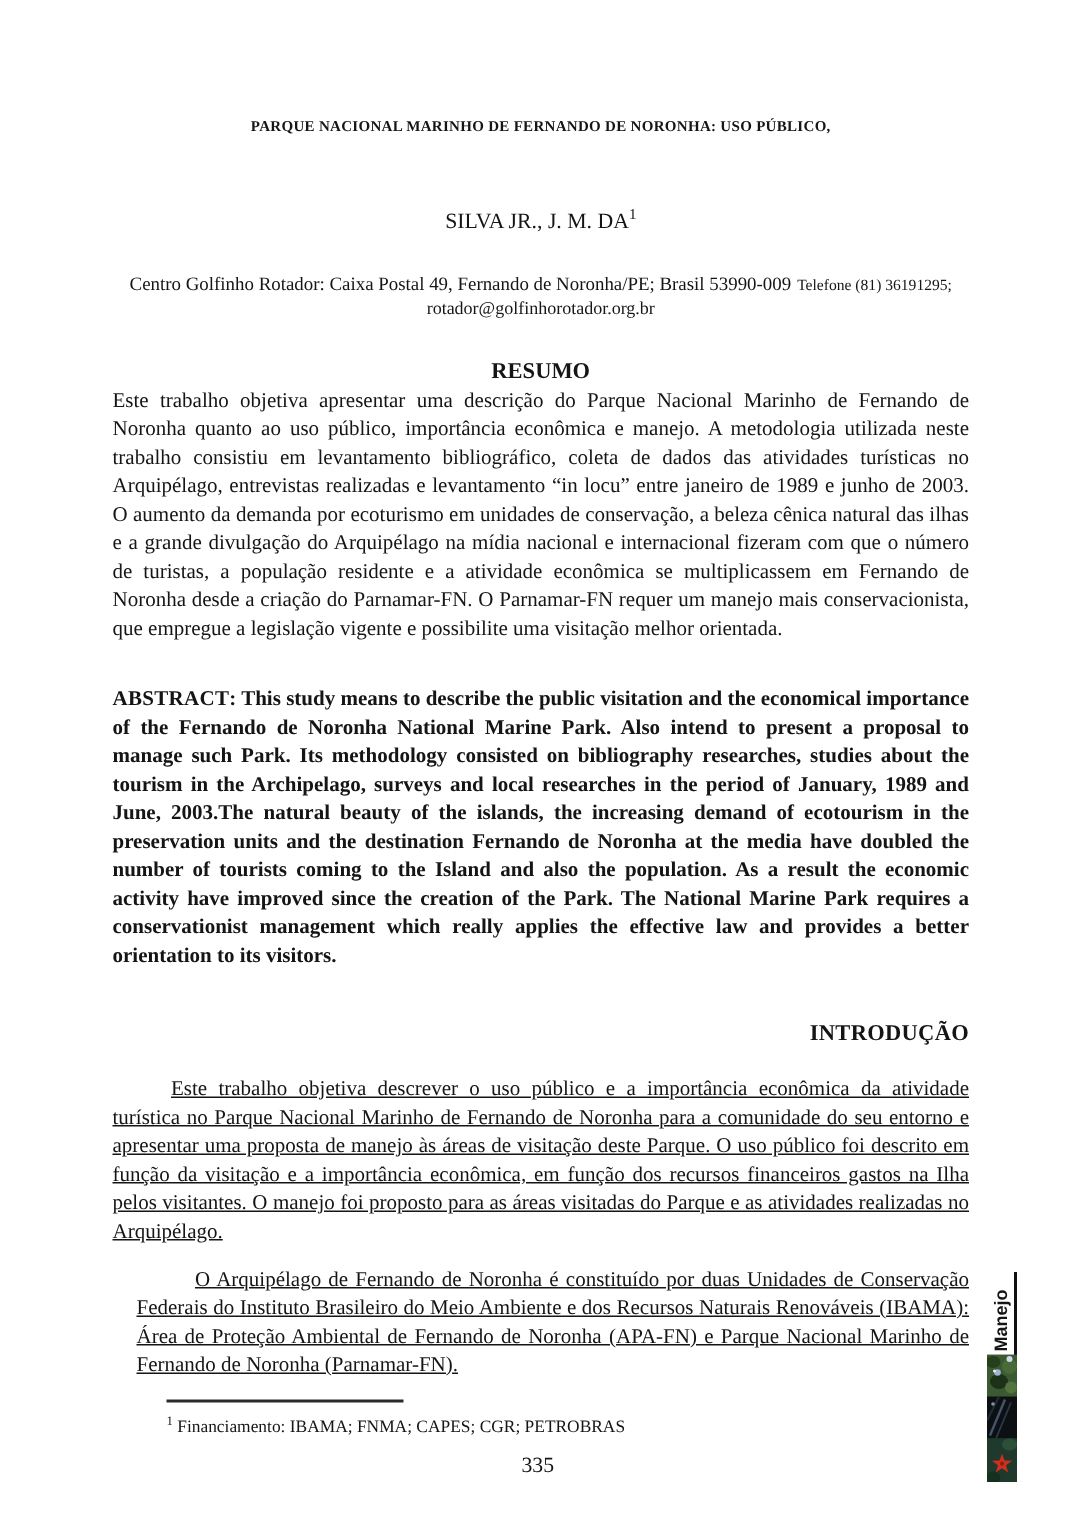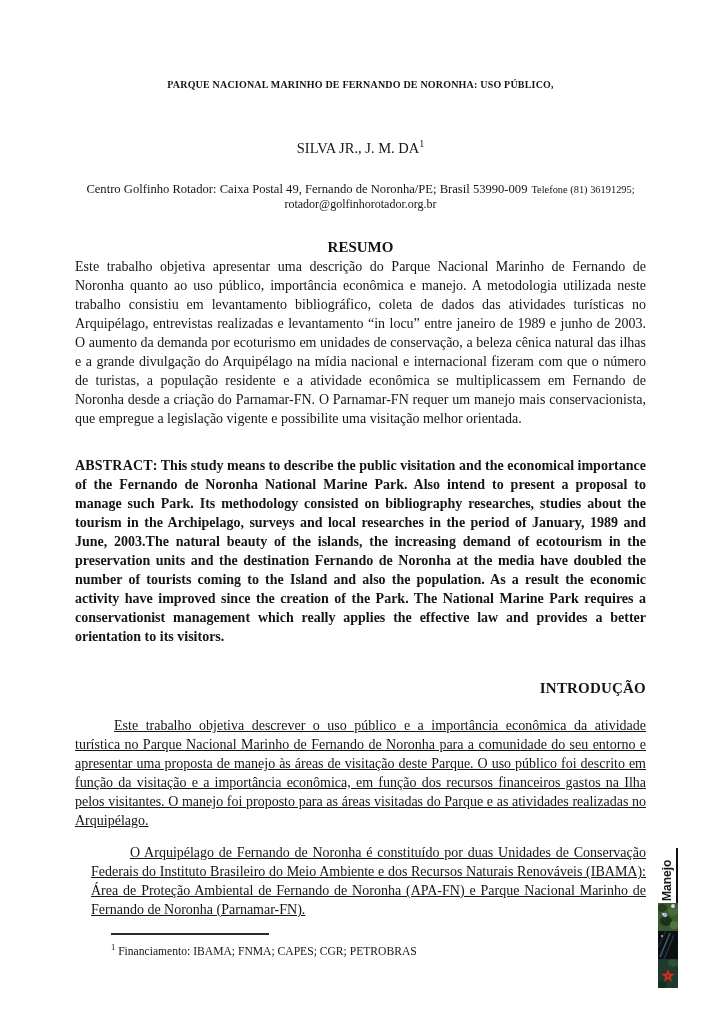--- a/index.html
+++ b/index.html
@@ -139,20 +139,21 @@
     <p class="body-par indent par-gap-lg">Este trabalho objetiva descrever o uso público e a importância econômica da atividade turística no Parque Nacional Marinho de Fernando de Noronha para a comunidade do seu entorno e apresentar uma proposta de manejo às áreas de visitação deste Parque. O uso público foi descrito em função da visitação e a importância econômica, em função dos recursos financeiros gastos na Ilha pelos visitantes. O manejo foi proposto para as áreas visitadas do Parque e as atividades realizadas no Arquipélago.</p>
 
     <p class="body-par indent par-gap-sm">O Arquipélago de Fernando de Noronha é constituído por duas Unidades de Conservação Federais do Instituto Brasileiro do Meio Ambiente e dos Recursos Naturais Renováveis (IBAMA): Área de Proteção Ambiental de Fernando de Noronha (APA-FN) e Parque Nacional Marinho de Fernando de Noronha (Parnamar-FN).</p>
   </div>
 
   <div class="footnote">
     <div class="footnote-rule"></div>
     <div class="footnote-text"><sup>1</sup> <span>Financiamento: IBAMA; FNMA; CAPES; CGR; PETROBRAS</span></div>
   </div>
 
+  <div class="page-number">335</div>
 
   <div class="side-tab-label">Manejo</div>
 
   <svg class="side-tab-image" viewBox="0 0 20 85" xmlns="http://www.w3.org/2000/svg">
     <rect x="0" y="0" width="20" height="85" fill="#2e4527"></rect>
     <rect x="0" y="0" width="20" height="30" fill="#3c5a31"></rect>
     <ellipse cx="4" cy="5" rx="5" ry="4" fill="#253e1e"></ellipse>
     <ellipse cx="15" cy="8" rx="5" ry="5" fill="#4a6b38"></ellipse>
     <ellipse cx="8" cy="18" rx="6" ry="5" fill="#1d3018"></ellipse>
     <ellipse cx="16" cy="22" rx="4" ry="4" fill="#54743e"></ellipse>

